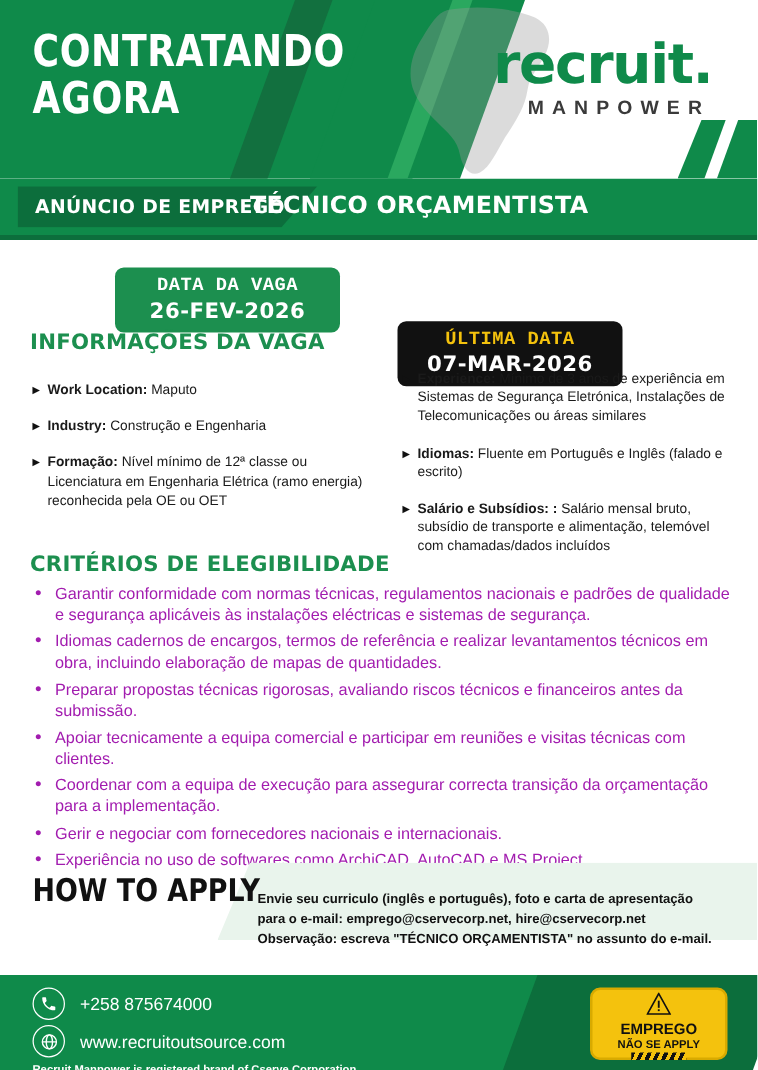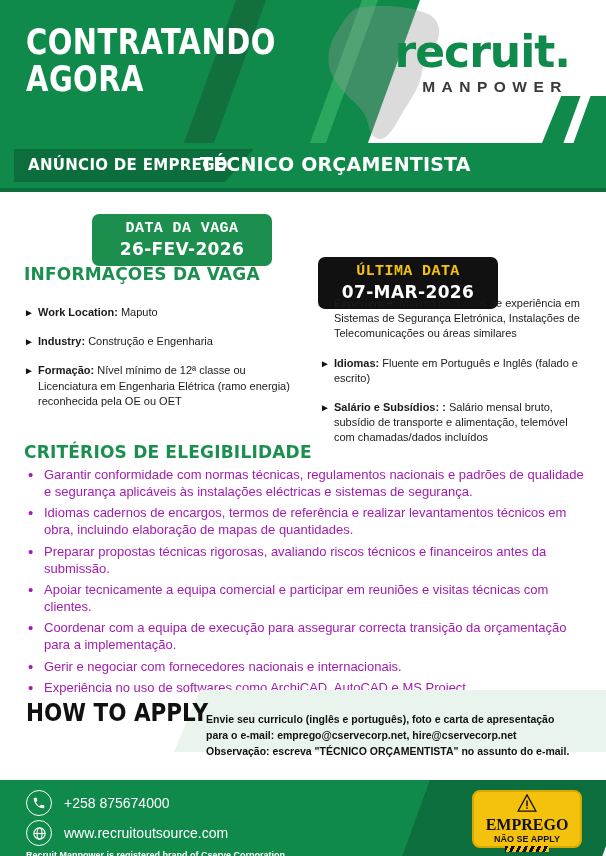--- a/index.html
+++ b/index.html
@@ -193,21 +193,21 @@
   }
   .footnote .b { font-weight: bold; }
 
   .badge {
     position: absolute; right: 24px; top: 790px; width: 110px; height: 58px;
     background: #f4c20d; border-radius: 8px; text-align: center;
     border: 2px solid #d8aa00;
   }
   .badge .tri { margin-top: 2px; }
   .badge .t1 {
-    font-size: 16px; font-weight: bold; color: #111; line-height: 1.1; font-family: Liberation Serif, serif;
+    font-size: 12px; font-weight: bold; color: #111; line-height: 1.1;
   }
   .badge .t2 { font-size: 9px; font-weight: bold; color: #111; }
   .badge .hatch {
     width: 44px; height: 6px; margin: 2px auto 0;
     background: repeating-linear-gradient(115deg, #111 0 3px, #f4c20d 3px 6px);
   }
 </style>
 </head>
 <body>
 

